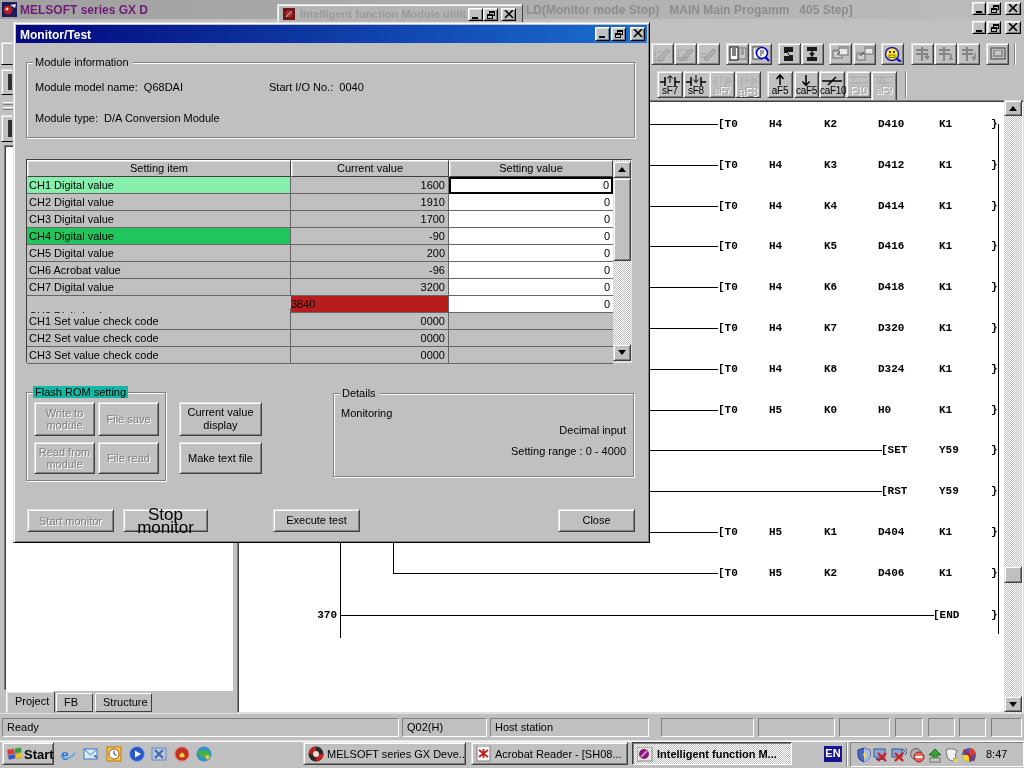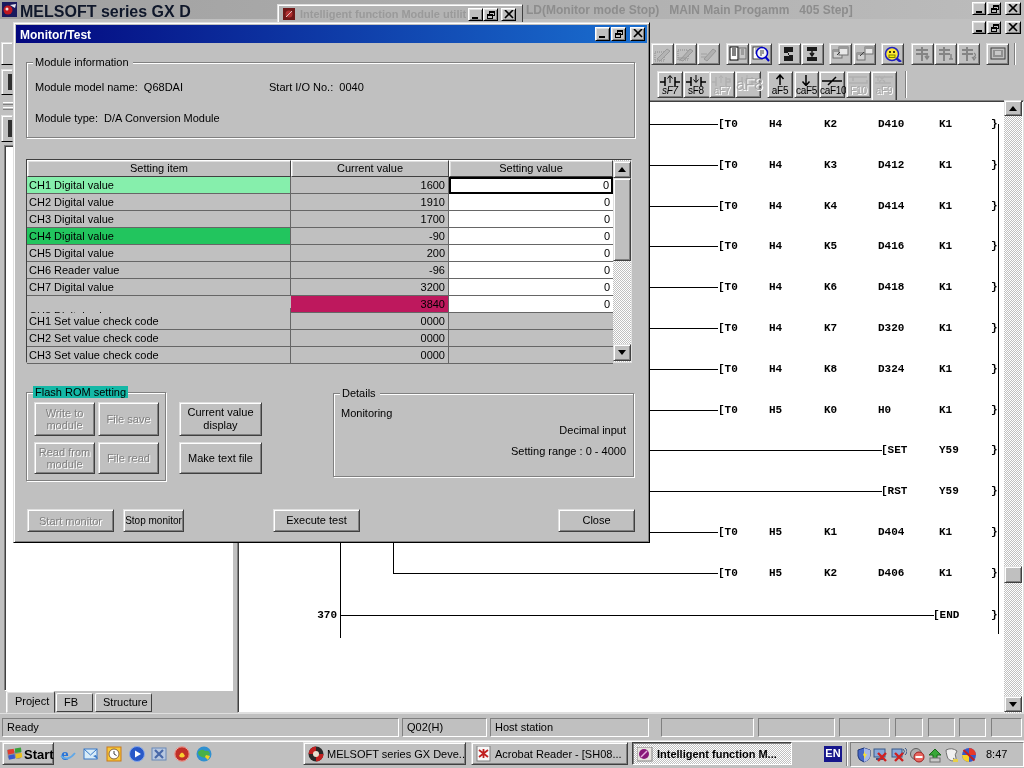--- a/index.html
+++ b/index.html
@@ -13,21 +13,21 @@
 .cap{background:#c0c0c0;border:1px solid;border-color:#fff #000 #000 #fff;box-shadow:inset 1px 1px 0 #dfdfdf,inset -1px -1px 0 #808080;}
 </style></head><body>
 
 <div class="a" style="left:0px;top:0px;width:1024px;height:19px;background:linear-gradient(90deg,#a0a0a0,#bcbcbc);"></div>
 <svg class="a" style="left:2px;top:2px" width="16" height="16">
     <rect x="0" y="0" width="15" height="15" fill="#1a1a5e"></rect>
     <circle cx="6" cy="8" r="4.5" fill="#c01820"></circle>
     <circle cx="5" cy="7" r="1.5" fill="#f0e0e0"></circle>
     <path d="M8 3 L14 2 L13 6 Z" fill="#e8e8f0"></path>
   </svg>
-<div class="a" style="left:20px;top:3px;width:260px;height:14px;font-weight:bold;font-size:16px;color:#0f172a;white-space:nowrap;">MELSOFT series GX D</div>
+<div class="a" style="left:20px;top:3px;width:260px;height:14px;font-weight:bold;font-size:12px;color:#701a75;white-space:nowrap;">MELSOFT series GX D</div>
 <div class="a" style="left:526px;top:3px;width:460px;height:14px;font-weight:bold;font-size:12px;color:#8d8d8d;white-space:nowrap;">LD(Monitor mode Stop) &nbsp; MAIN Main Progamm &nbsp; 405 Step]</div>
 <div class="a cap" style="left:972px;top:2px;width:14px;height:13px;">
     <div class="a" style="left:3px;top:8px;width:6px;height:2px;background:#000"></div>
   </div>
 <div class="a cap" style="left:987px;top:2px;width:14px;height:13px;">
     <div class="a" style="left:5px;top:2px;width:6px;height:5px;border:1px solid #000;border-top-width:2px"></div>
     <div class="a" style="left:3px;top:5px;width:6px;height:5px;border:1px solid #000;border-top-width:2px;background:#c0c0c0"></div>
   </div>
 <div class="a cap" style="left:1005px;top:2px;width:16px;height:13px;">
     <svg class="a" style="left:2px;top:1px" width="10" height="9">
@@ -146,21 +146,21 @@
     <svg class="a" style="left:2px;top:2px" width="18" height="16">
       <rect x="2" y="2" width="14" height="11" fill="#c0c0c0" stroke="#404040"></rect>
       <rect x="4" y="4" width="10" height="7" fill="#909090"></rect>
       <path d="M6 6 h6 M6 8 h6" stroke="#fff"></path>
     </svg>
   </div>
 <svg class="a" style="left:1014px;top:43px" width="3" height="22">
     <rect x="0" y="0" width="1" height="22" fill="#808080"></rect>
     <rect x="1" y="0" width="1" height="22" fill="#fff"></rect>
   </svg>
-<div class="a btn2" style="left:657px;top:71px;width:26px;height:27px;font-style:italic;">
+<div class="a btn2" style="left:657px;top:71px;width:26px;height:27px;">
     <svg class="a" style="left:1px;top:2px" width="22" height="12">
       <path d="M1 8 h5 M16 8 h5 M6 3 v9 M16 3 v9" stroke="#000" stroke-width="1.5" fill="none"></path>
       <path d="M11 2 v7 M8.5 4.5 L11 1.5 L13.5 4.5" stroke="#000" fill="none"></path>
     </svg>
     <div class="a" style="left:0;top:13px;width:24px;text-align:center;font-size:10px;letter-spacing:-0.3px;">sF7</div>
   </div>
 <div class="a btn2" style="left:683px;top:71px;width:26px;height:27px;padding-left:32px;">
     <svg class="a" style="left:1px;top:2px" width="22" height="12">
       <path d="M1 8 h5 M16 8 h5 M6 3 v9 M16 3 v9" stroke="#000" stroke-width="1.5" fill="none"></path>
       <path d="M11 1 v7 M8.5 5.5 L11 8.5 L13.5 5.5" stroke="#000" fill="none"></path>
@@ -172,21 +172,21 @@
       <path d="M1 8 h4 M5 3 v9 M15 3 v9 M15 5 h4 v3 h-4" stroke="#b0b0b0" stroke-width="1.5" fill="none"></path>
       <path d="M10 2 v7 M8 4 L10 1.5 L12 4" stroke="#b0b0b0" fill="none"></path>
     </svg>
     <div class="a" style="left:0;top:13px;width:24px;text-align:center;font-size:10px;letter-spacing:-0.3px;color:#a8a8a8;text-shadow:1px 1px 0 #fff;">aF7</div>
   </div>
 <div class="a btn2" style="left:735px;top:71px;width:26px;height:27px;">
     <svg class="a" style="left:1px;top:2px" width="22" height="12">
       <path d="M1 8 h4 M5 3 v9 M15 3 v9 M15 5 h4 v3 h-4" stroke="#b0b0b0" stroke-width="1.5" fill="none"></path>
       <path d="M10 1 v7 M8 5.5 L10 8.5 L12 5.5" stroke="#b0b0b0" fill="none"></path>
     </svg>
-    <div class="a" style="left:0;top:4px;width:24px;text-align:center;font-size:16px;letter-spacing:-0.3px;color:#a8a8a8;text-shadow:1px 1px 0 #fff;">aF8</div>
+    <div class="a" style="left:0;top:13px;width:24px;text-align:center;font-size:12px;letter-spacing:-0.3px;color:#a8a8a8;text-shadow:1px 1px 0 #fff;">aF8</div>
   </div>
 <div class="a btn2" style="left:767px;top:71px;width:26px;height:27px;">
     <svg class="a" style="left:1px;top:2px" width="22" height="12">
       <path d="M11 1 v10 M7.5 5 L11 1 L14.5 5" stroke="#000" stroke-width="1.5" fill="none"></path>
     </svg>
     <div class="a" style="left:0;top:13px;width:24px;text-align:center;font-size:10px;letter-spacing:-0.3px;">aF5</div>
   </div>
 <div class="a btn2" style="left:794px;top:71px;width:25px;height:27px;">
     <svg class="a" style="left:0px;top:2px" width="22" height="12">
       <path d="M11 1 v10 M7.5 7.5 L11 11.5 L14.5 7.5" stroke="#000" stroke-width="1.5" fill="none"></path>
@@ -375,28 +375,28 @@
 <div class="a" style="left:449px;top:194px;width:164px;height:17px;background:#fff;border-bottom:1px solid #666;line-height:16px;text-align:right;padding-right:3px;">0</div>
 <div class="a" style="left:27px;top:211px;width:264px;height:17px;background:#c0c0c0;border-right:1px solid #666;border-bottom:1px solid #666;line-height:16px;padding-left:2px;">CH3 Digital value</div>
 <div class="a" style="left:291px;top:211px;width:158px;height:17px;background:#c0c0c0;border-right:1px solid #666;border-bottom:1px solid #666;line-height:16px;text-align:right;padding-right:3px;">1700</div>
 <div class="a" style="left:449px;top:211px;width:164px;height:17px;background:#fff;border-bottom:1px solid #666;line-height:16px;text-align:right;padding-right:3px;">0</div>
 <div class="a" style="left:27px;top:228px;width:264px;height:17px;background:#22c55e;border-right:1px solid #666;border-bottom:1px solid #666;line-height:16px;padding-left:2px;">CH4 Digital value</div>
 <div class="a" style="left:291px;top:228px;width:158px;height:17px;background:#c0c0c0;border-right:1px solid #666;border-bottom:1px solid #666;line-height:16px;text-align:right;padding-right:3px;">-90</div>
 <div class="a" style="left:449px;top:228px;width:164px;height:17px;background:#fff;border-bottom:1px solid #666;line-height:16px;text-align:right;padding-right:3px;">0</div>
 <div class="a" style="left:27px;top:245px;width:264px;height:17px;background:#c0c0c0;border-right:1px solid #666;border-bottom:1px solid #666;line-height:16px;padding-left:2px;">CH5 Digital value</div>
 <div class="a" style="left:291px;top:245px;width:158px;height:17px;background:#c0c0c0;border-right:1px solid #666;border-bottom:1px solid #666;line-height:16px;text-align:right;padding-right:3px;">200</div>
 <div class="a" style="left:449px;top:245px;width:164px;height:17px;background:#fff;border-bottom:1px solid #666;line-height:16px;text-align:right;padding-right:3px;">0</div>
-<div class="a" style="left:27px;top:262px;width:264px;height:17px;background:#c0c0c0;border-right:1px solid #666;border-bottom:1px solid #666;line-height:16px;padding-left:2px;">CH6 Reader value</div>
+<div class="a" style="left:27px;top:262px;width:264px;height:17px;background:#c0c0c0;border-right:1px solid #666;border-bottom:1px solid #666;line-height:16px;padding-left:2px;">CH6 Acrobat value</div>
 <div class="a" style="left:291px;top:262px;width:158px;height:17px;background:#c0c0c0;border-right:1px solid #666;border-bottom:1px solid #666;line-height:16px;text-align:right;padding-right:3px;">-96</div>
 <div class="a" style="left:449px;top:262px;width:164px;height:17px;background:#fff;border-bottom:1px solid #666;line-height:16px;text-align:right;padding-right:3px;">0</div>
 <div class="a" style="left:27px;top:279px;width:264px;height:17px;background:#c0c0c0;border-right:1px solid #666;border-bottom:1px solid #666;line-height:16px;padding-left:2px;">CH7 Digital value</div>
 <div class="a" style="left:291px;top:279px;width:158px;height:17px;background:#c0c0c0;border-right:1px solid #666;border-bottom:1px solid #666;line-height:16px;text-align:right;padding-right:3px;">3200</div>
 <div class="a" style="left:449px;top:279px;width:164px;height:17px;background:#fff;border-bottom:1px solid #666;line-height:16px;text-align:right;padding-right:3px;">0</div>
 <div class="a" style="left:27px;top:296px;width:264px;height:17px;background:#c0c0c0;border-right:1px solid #666;border-bottom:1px solid #666;line-height:16px;padding-left:2px;margin-top:12px;">CH8 Digital value</div>
-<div class="a" style="left:291px;top:296px;width:158px;height:17px;background:#be185d;border-right:1px solid #666;border-bottom:1px solid #666;line-height:16px;text-align:right;padding-right:3px;">3840</div>
+<div class="a" style="left:291px;top:296px;width:158px;height:17px;background:#b91c1c;border-right:1px solid #666;border-bottom:1px solid #666;line-height:16px;text-align:left;padding-right:3px;">3840</div>
 <div class="a" style="left:449px;top:296px;width:164px;height:17px;background:#fff;border-bottom:1px solid #666;line-height:16px;text-align:right;padding-right:3px;">0</div>
 <div class="a" style="left:27px;top:313px;width:264px;height:17px;background:#c0c0c0;border-right:1px solid #666;border-bottom:1px solid #666;line-height:16px;padding-left:2px;">CH1 Set value check code</div>
 <div class="a" style="left:291px;top:313px;width:158px;height:17px;background:#c0c0c0;border-right:1px solid #666;border-bottom:1px solid #666;line-height:16px;text-align:right;padding-right:3px;">0000</div>
 <div class="a" style="left:449px;top:313px;width:164px;height:17px;background:#c0c0c0;border-bottom:1px solid #666;"></div>
 <div class="a" style="left:27px;top:330px;width:264px;height:17px;background:#c0c0c0;border-right:1px solid #666;border-bottom:1px solid #666;line-height:16px;padding-left:2px;">CH2 Set value check code</div>
 <div class="a" style="left:291px;top:330px;width:158px;height:17px;background:#c0c0c0;border-right:1px solid #666;border-bottom:1px solid #666;line-height:16px;text-align:right;padding-right:3px;">0000</div>
 <div class="a" style="left:449px;top:330px;width:164px;height:17px;background:#c0c0c0;border-bottom:1px solid #666;"></div>
 <div class="a" style="left:27px;top:347px;width:264px;height:17px;background:#c0c0c0;border-right:1px solid #666;border-bottom:1px solid #666;line-height:16px;padding-left:2px;">CH3 Set value check code</div>
 <div class="a" style="left:291px;top:347px;width:158px;height:17px;background:#c0c0c0;border-right:1px solid #666;border-bottom:1px solid #666;line-height:16px;text-align:right;padding-right:3px;">0000</div>
 <div class="a" style="left:449px;top:347px;width:164px;height:17px;background:#c0c0c0;border-bottom:1px solid #666;"></div>
@@ -429,21 +429,21 @@
 <div class="a btn2" style="left:179px;top:402px;width:83px;height:34px;display:flex;align-items:center;justify-content:center;text-align:center;line-height:13px;font-size:11px;">Current value<br>display</div>
 <div class="a btn2" style="left:179px;top:442px;width:83px;height:32px;display:flex;align-items:center;justify-content:center;text-align:center;line-height:13px;font-size:11px;">Make text file</div>
 <div class="a etch" style="left:333px;top:393px;width:301px;height:84px;"></div>
 <div class="a" style="left:340px;top:387px;width:40px;height:12px;background:#c0c0c0;padding-left:2px;">Details</div>
 <div class="a" style="left:341px;top:407px;width:100px;height:13px;">Monitoring</div>
 <div class="a" style="left:420px;top:424px;width:206px;height:13px;text-align:right;">Decimal input</div>
 <div class="a" style="left:420px;top:445px;width:206px;height:13px;text-align:right;">Setting range : 0 - 4000</div>
 <div class="a btn2" style="left:27px;top:509px;width:87px;height:23px;display:flex;align-items:center;justify-content:center;">
     <span class="dis">Start monitor</span>
   </div>
-<div class="a btn2" style="left:123px;top:509px;width:61px;height:23px;display:flex;align-items:center;justify-content:center;line-height:13px;font-size:10px;">Stop monitor</div>
+<div class="a btn2" style="left:123px;top:509px;width:85px;height:23px;display:flex;align-items:center;justify-content:center;text-align:center;line-height:13px;font-size:17px;">Stop monitor</div>
 <div class="a btn2" style="left:273px;top:509px;width:87px;height:23px;display:flex;align-items:center;justify-content:center;text-align:center;line-height:13px;font-size:11px;">Execute test</div>
 <div class="a btn2" style="left:558px;top:509px;width:77px;height:23px;display:flex;align-items:center;justify-content:center;text-align:center;line-height:13px;font-size:11px;">Close</div>
 <div class="a" style="left:0px;top:713px;width:1024px;height:3px;background:#c0c0c0;border-top:1px solid #dfdfdf;"></div>
 <div class="a" style="left:0px;top:716px;width:1024px;height:24px;background:#c0c0c0;"></div>
 <div class="a" style="left:2px;top:718px;width:397px;height:19px;border:1px solid;border-color:#808080 #fff #fff #808080;padding:2px 0 0 4px;white-space:nowrap;overflow:hidden;">Ready</div>
 <div class="a" style="left:402px;top:718px;width:85px;height:19px;border:1px solid;border-color:#808080 #fff #fff #808080;padding:2px 0 0 4px;white-space:nowrap;overflow:hidden;">Q02(H)</div>
 <div class="a" style="left:490px;top:718px;width:159px;height:19px;border:1px solid;border-color:#808080 #fff #fff #808080;padding:2px 0 0 4px;white-space:nowrap;overflow:hidden;">Host station</div>
 <div class="a" style="left:661px;top:718px;width:93px;height:19px;border:1px solid;border-color:#808080 #fff #fff #808080;padding:2px 0 0 4px;white-space:nowrap;overflow:hidden;"></div>
 <div class="a" style="left:758px;top:718px;width:77px;height:19px;border:1px solid;border-color:#808080 #fff #fff #808080;padding:2px 0 0 4px;white-space:nowrap;overflow:hidden;"></div>
 <div class="a" style="left:839px;top:718px;width:51px;height:19px;border:1px solid;border-color:#808080 #fff #fff #808080;padding:2px 0 0 4px;white-space:nowrap;overflow:hidden;"></div>

